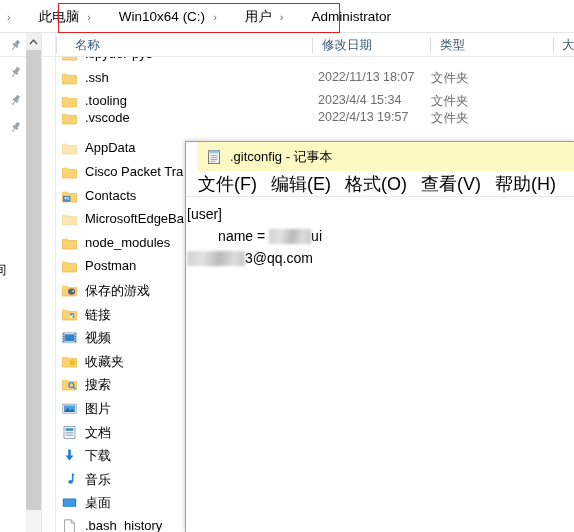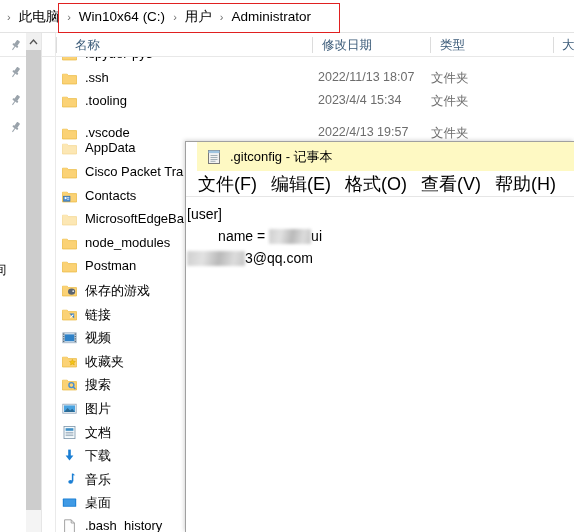--- a/index.html
+++ b/index.html
@@ -22,21 +22,21 @@
     background:#fff;
     display:flex;align-items:center;
     box-sizing:border-box;
     padding-left:2px;
   }
   #addressbar-underline{
     position:absolute;left:0;top:32px;width:574px;height:1px;background:#e3e3e3;
   }
   .crumb{
     font-size:13.5px;color:#000;white-space:nowrap;
-    padding:0 3px;line-height:20px;
+    padding:0 3px;line-height:20px;margin-left:20px;
   }
   .crumb-sep{
     color:#6d6d6d;font-size:11px;padding:0 5px;line-height:20px;user-select:none;
   }
   #crumb-redbox{
     position:absolute;left:58px;top:3px;width:282px;height:30px;
     border:1.6px solid #e02020;box-sizing:border-box;
     pointer-events:none;
   }
 
@@ -240,21 +240,21 @@
       </div>
       <div class="row" style="top: 36.2px;">
         <span class="ficon"><svg width="17" height="17" viewBox="0 0 17 17">
             <path d="M1.5 4.2 L6.2 4.2 L7.4 5.6 L15.5 5.6 L15.5 14 L1.5 14 Z" fill="#fbd275" stroke="#e9b93f" stroke-width="0.7"></path>
             <path d="M1.5 4.2 L6.2 4.2 L7.4 5.6 L1.5 5.6 Z" fill="#fbd275"></path>
           </svg></span>
         <span class="fname">.tooling</span>
         <span class="fdate">2023/4/4 15:34</span>
         <span class="ftype">文件夹</span>
       </div>
-      <div class="row" style="top: 68px;">
+      <div class="row" style="top: 53px;">
         <span class="ficon"><svg width="17" height="17" viewBox="0 0 17 17">
             <path d="M1.5 4.2 L6.2 4.2 L7.4 5.6 L15.5 5.6 L15.5 14 L1.5 14 Z" fill="#fbd275" stroke="#e9b93f" stroke-width="0.7"></path>
             <path d="M1.5 4.2 L6.2 4.2 L7.4 5.6 L1.5 5.6 Z" fill="#fbd275"></path>
           </svg></span>
         <span class="fname">.vscode</span>
         <span class="fdate">2022/4/13 19:57</span>
         <span class="ftype">文件夹</span>
       </div>
       <div class="row" style="top: 83.4px;">
         <span class="ficon"><svg width="17" height="17" viewBox="0 0 17 17">

